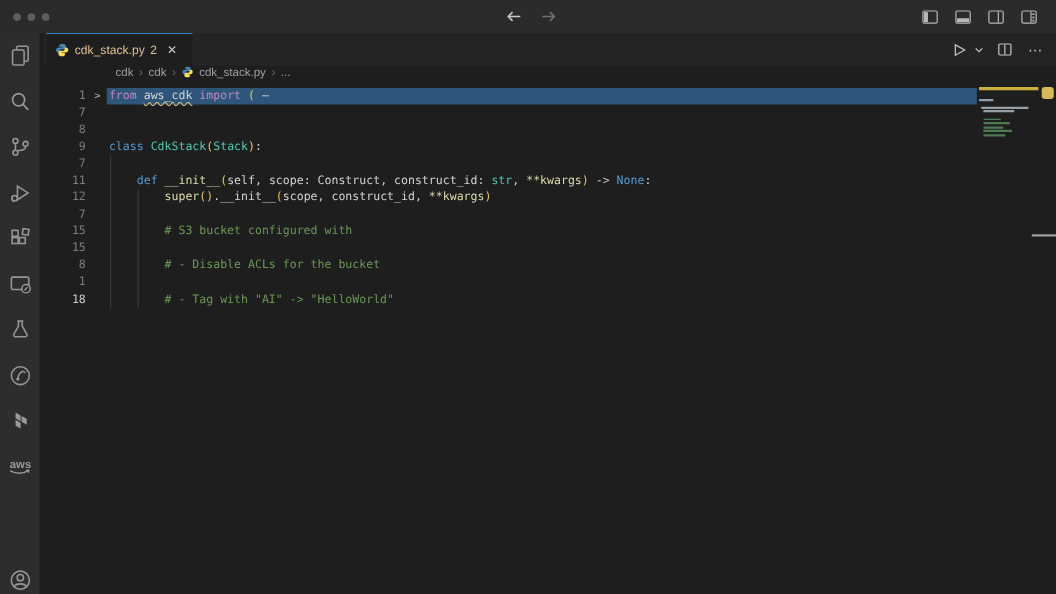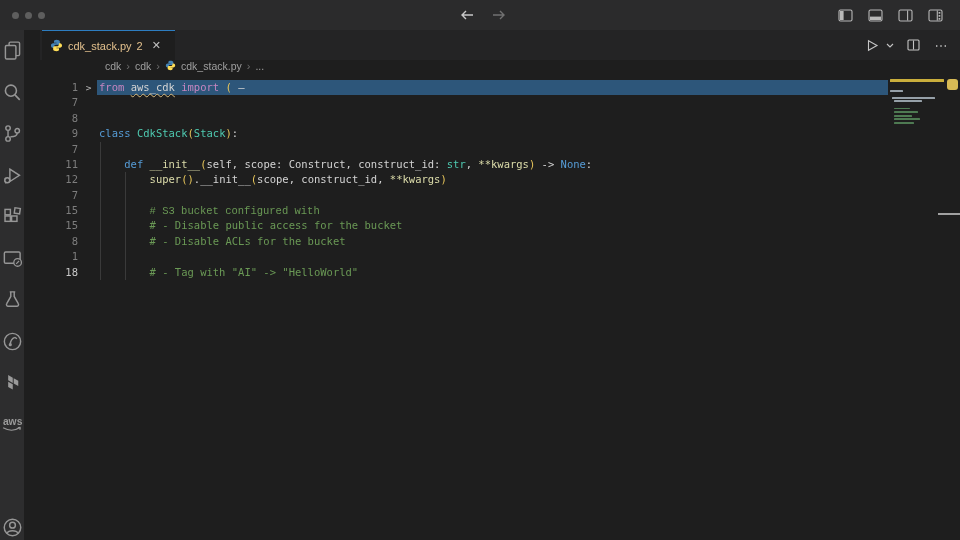--- a/index.html
+++ b/index.html
@@ -10,21 +10,21 @@
   
   .titlebar { position:absolute; left:0; top:0; width:960px; height:30px; background:#2b2b2c; }
   .traffic { position:absolute; left:12px; top:12px; display:flex; gap:6px; }
   .traffic .dot { width:7px; height:7px; border-radius:50%; background:#5e5e5e; }
   .nav-arrows { position:absolute; left:456px; top:4px; display:flex; gap:10px; }
   .nav-btn { width:22px; height:22px; display:flex; align-items:center; justify-content:center; border-radius:4px; }
   .tb-right { position:absolute; right:14px; top:4px; display:flex; gap:8px; }
   .tb-btn { width:22px; height:22px; display:flex; align-items:center; justify-content:center; border-radius:4px; }
 
   
-  .activitybar { position:absolute; left:0; top:30px; width:24px; height:510px; background:#2d2d2e;
+  .activitybar { position:absolute; left:0; top:30px; width:36px; height:510px; background:#2d2d2e;
                  display:flex; flex-direction:column; align-items:center; }
   .ab-item { width:40px; height:41.5px; flex:none; display:flex; align-items:center; justify-content:center; }
   .ab-spacer { flex:1; }
   .ab-bottom { width:40px; height:36px; display:flex; align-items:center; justify-content:center; margin-bottom:-5px; }
 
   
   .editor-col { position:absolute; left:40px; top:30px; width:920px; height:510px; background:#1e1e1e; }
 
   .tabstrip { position:relative; width:920px; height:30px; background:#242425; }
   .tab { position:absolute; left:2px; top:0; height:30px; width:133px; background:#1e1e1e;
@@ -252,22 +252,22 @@
       <div class="indent-guide" style="left:84.5px; top:94.3px; height:107.7px;"></div>
       <div>
           <div class="code-row"><div class="sel-band"></div><span class="ln">1</span><span class="fold">&gt;</span><span class="txt"><span style="color: rgb(197, 134, 192);">from</span><span style="color: rgb(212, 212, 212);"> </span><span class="sq" style="color: rgb(212, 212, 212);">aws_cdk</span><span style="color: rgb(212, 212, 212);"> </span><span style="color: rgb(197, 134, 192);">import</span><span style="color: rgb(212, 212, 212);"> </span><span style="color: rgb(232, 198, 90);">(</span><span style="color: rgb(212, 212, 212);"> </span><span style="color: rgb(212, 212, 212);">–</span></span></div>
           <div class="code-row"><span class="ln">7</span><span class="fold"></span><span class="txt"></span></div>
           <div class="code-row"><span class="ln">8</span><span class="fold"></span><span class="txt"></span></div>
           <div class="code-row"><span class="ln">9</span><span class="fold"></span><span class="txt"><span style="color: rgb(86, 156, 214);">class</span><span style="color: rgb(212, 212, 212);"> </span><span style="color: rgb(78, 201, 176);">CdkStack</span><span style="color: rgb(232, 198, 90);">(</span><span style="color: rgb(78, 201, 176);">Stack</span><span style="color: rgb(232, 198, 90);">)</span><span style="color: rgb(212, 212, 212);">:</span></span></div>
           <div class="code-row"><span class="ln">7</span><span class="fold"></span><span class="txt"></span></div>
           <div class="code-row"><span class="ln">11</span><span class="fold"></span><span class="txt"><span style="color: rgb(212, 212, 212);">    </span><span style="color: rgb(86, 156, 214);">def</span><span style="color: rgb(212, 212, 212);"> </span><span style="color: rgb(220, 220, 170);">__init__</span><span style="color: rgb(232, 198, 90);">(</span><span style="color: rgb(212, 212, 212);">self</span><span style="color: rgb(212, 212, 212);">, scope: Construct, construct_id: </span><span style="color: rgb(78, 201, 176);">str</span><span style="color: rgb(212, 212, 212);">, </span><span style="color: rgb(220, 220, 170);">**kwargs</span><span style="color: rgb(232, 198, 90);">)</span><span style="color: rgb(212, 212, 212);"> -&gt; </span><span style="color: rgb(86, 156, 214);">None</span><span style="color: rgb(212, 212, 212);">:</span></span></div>
           <div class="code-row"><span class="ln">12</span><span class="fold"></span><span class="txt"><span style="color: rgb(212, 212, 212);">        </span><span style="color: rgb(220, 220, 170);">super</span><span style="color: rgb(232, 198, 90);">()</span><span style="color: rgb(212, 212, 212);">.__init__</span><span style="color: rgb(232, 198, 90);">(</span><span style="color: rgb(212, 212, 212);">scope, construct_id, </span><span style="color: rgb(220, 220, 170);">**kwargs</span><span style="color: rgb(232, 198, 90);">)</span></span></div>
           <div class="code-row"><span class="ln">7</span><span class="fold"></span><span class="txt"></span></div>
-          <div class="code-row"><span class="ln">15</span><span class="fold"></span><span class="txt"><span style="color: rgb(212, 212, 212);">        </span><span style="color: rgb(106, 153, 85); font-family: Liberation Mono, monospace;"># S3 bucket configured with</span></span></div>
-          <div class="code-row"><span class="ln">15</span><span class="fold"></span><span class="txt"><span style="color: rgb(212, 212, 212);">        </span><span style="color: rgb(106, 153, 85);"># - Disable public access for the bucket</span></span></div>
+          <div class="code-row"><span class="ln">15</span><span class="fold"></span><span class="txt"><span style="color: rgb(212, 212, 212);">        </span><span style="color: rgb(106, 153, 85);"># S3 bucket configured with</span></span></div>
+          <div class="code-row"><span class="ln">15</span><span class="fold"></span><span class="txt"><span style="color: rgb(212, 212, 212);">        </span></span></div>
           <div class="code-row"><span class="ln">8</span><span class="fold"></span><span class="txt"><span style="color: rgb(212, 212, 212);">        </span><span style="color: rgb(106, 153, 85);"># - Disable ACLs for the bucket</span></span></div>
           <div class="code-row"><span class="ln">1</span><span class="fold"></span></div>
           <div class="code-row"><span class="ln cur">18</span><span class="fold"></span><span class="txt"><span style="color: rgb(212, 212, 212);">        </span><span style="color: rgb(106, 153, 85);"># - Tag with "AI" -&gt; "HelloWorld"</span></span></div>
         </div>
 
       <div class="minimap">
         <div style="position:absolute; inset:0;">
             <div class="mm-bar" style="top: 1px; left: 0px; width: 54px; height: 3px; background: rgb(201, 174, 60);"></div>
             <div class="mm-bar" style="top: 11.74px; left: 0px; width: 12.76px; background: rgb(150, 160, 168);"></div>
             <div class="mm-bar" style="top: 18.9px; left: 2.2px; width: 42.92px; background: rgb(150, 160, 168);"></div>

